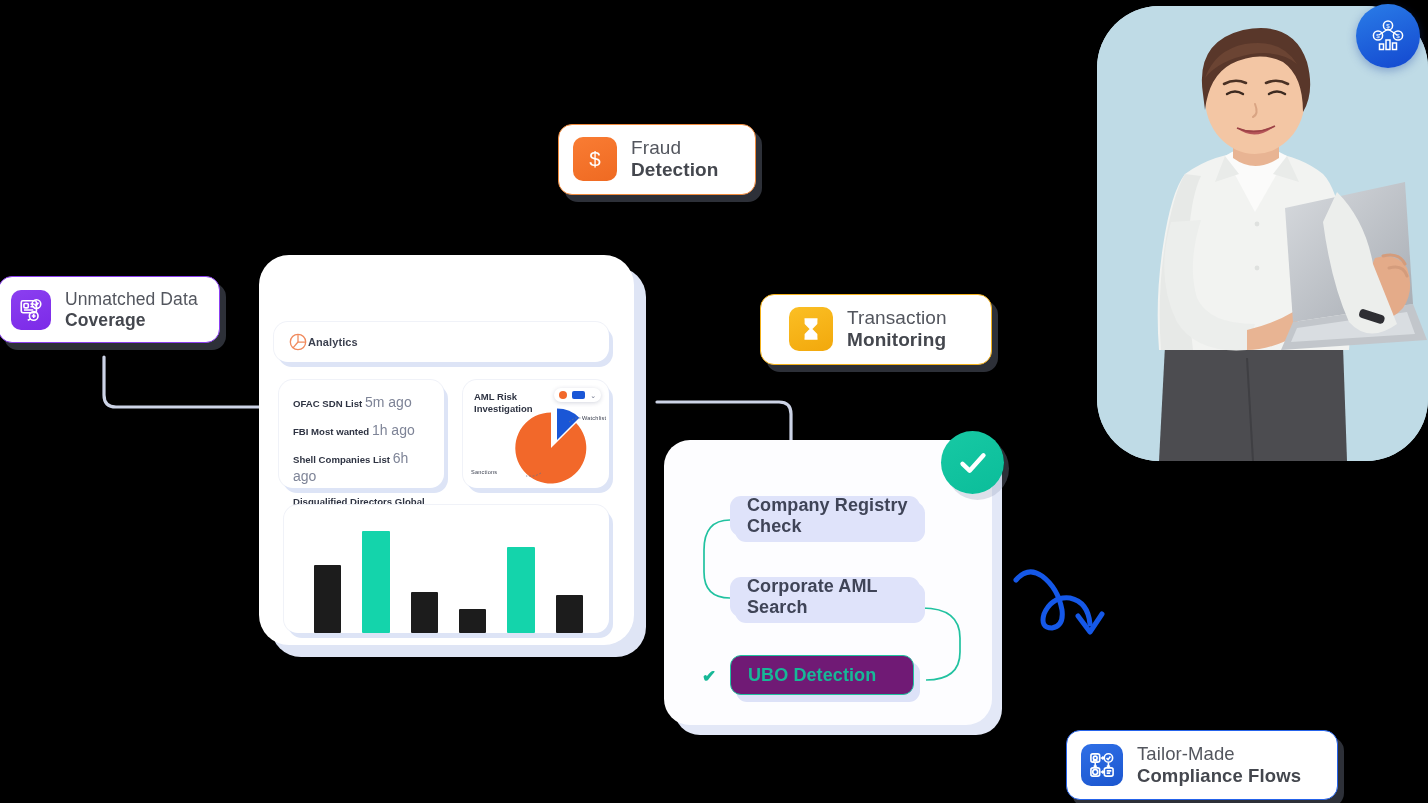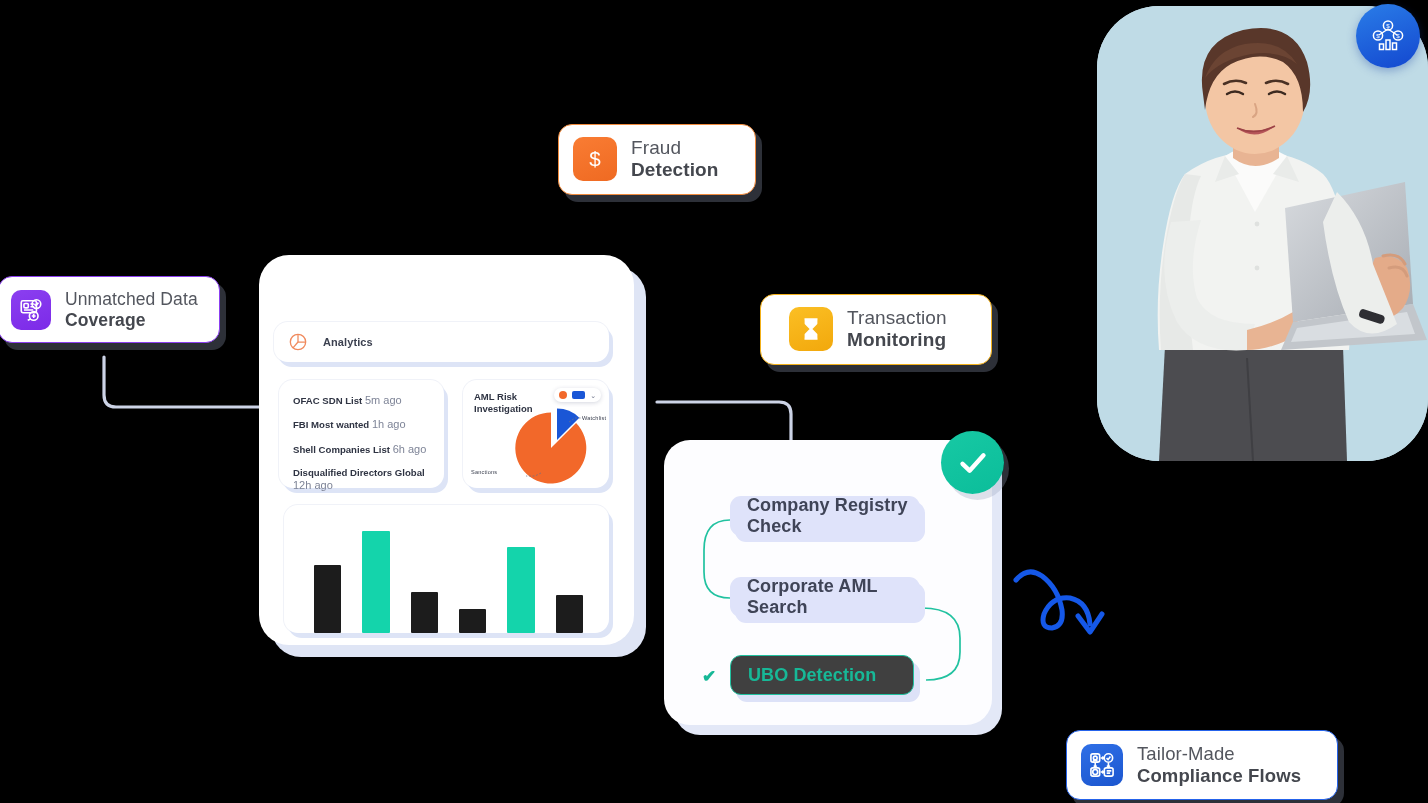--- a/index.html
+++ b/index.html
@@ -36,27 +36,27 @@
 
   
   #dashboard{position:absolute;left:259px;top:255px;width:375px;height:390px;}
   #dashboard .panel-shadow{position:absolute;left:12px;top:12px;width:375px;height:390px;
      background:#dfe5f5;border-radius:30px;filter:blur(.4px);}
   #dashboard .panel{position:absolute;left:0;top:0;width:375px;height:390px;
      background:#fff;border-radius:30px;}
   .inner-card{position:absolute;background:#fff;border-radius:14px;
      box-shadow:4px 5px 0 #dde4f6, 0 0 0 1px #f0f2f8;}
 
-  #analytics-bar{left:15px;top:67px;width:335px;height:40px;display:flex;align-items:center;gap:15px;padding-left:14px;box-sizing:border-box;}
+  #analytics-bar{left:15px;top:67px;width:335px;height:40px;display:flex;align-items:center;gap:0;padding-left:14px;box-sizing:border-box;}
   #analytics-bar .alabel{font-size:11px;font-weight:700;color:#3c4150;letter-spacing:.1px;}
 
   #watchlist-card{left:20px;top:125px;width:165px;height:108px;padding:14px 12px 0 14px;box-sizing:border-box;}
   .wl-row{font-size:9.6px;color:#2f3443;margin-bottom:10.5px;line-height:1.25;}
   .wl-row .nm{font-weight:700;}
-  .wl-row .ago{font-weight:400;color:#7e8497;font-size:11px;}
+  .wl-row .ago{font-weight:400;color:#7e8497;font-size:14px;}
 
   #pie-card{left:204px;top:125px;width:146px;height:108px;padding:11px 0 0 11px;box-sizing:border-box;overflow:hidden;}
   #pie-card .ptitle{font-size:9.5px;font-weight:700;color:#2f3443;line-height:1.25;width:78px;}
   .pie-legend{position:absolute;right:8px;top:8px;background:#fff;border-radius:7px;
      box-shadow:0 1px 4px rgba(60,70,110,.22);display:flex;align-items:center;gap:5px;padding:3px 5px;}
   .pie-legend .dot{width:8px;height:8px;border-radius:50%;background:#f2682a;}
   .pie-legend .sq{width:13px;height:8px;border-radius:2px;background:#1a56d6;}
   .pie-legend .chev{font-size:7px;color:#6a7086;line-height:1;}
   .pie-lbl{position:absolute;font-size:5.6px;color:#3c4150;letter-spacing:.2px;}
 
@@ -65,21 +65,21 @@
      display:flex;align-items:flex-end;gap:21px;padding:0 26px 0 30px;box-sizing:border-box;}
   .bar{width:33px;border-radius:1px;}
 
   
   #flow{position:absolute;left:664px;top:440px;width:328px;height:285px;}
   #flow .fshadow{position:absolute;left:10px;top:10px;width:328px;height:285px;background:#e3e8f7;border-radius:26px;}
   #flow .fpanel{position:absolute;inset:0;background:#fdfdff;border-radius:26px;}
   .chip{position:absolute;border-radius:11px;display:flex;align-items:center;
      font-size:18px;font-weight:700;letter-spacing:.1px;padding-left:17px;box-sizing:border-box;}
   .chip.plain{background:#dfe3fa;color:#3f4457;box-shadow:5px 6px 0 #dfe3fa;}
-  .chip.active{background:#404040;color:#17b897;border:1.6px solid #21c2a0;box-shadow:6px 7px 0 #dde2f8;}
+  .chip.active{background:#701a75;color:#17b897;border:1.6px solid #21c2a0;box-shadow:6px 7px 0 #dde2f8;}
   #chk-ubo{position:absolute;left:38px;top:226px;font-size:17px;color:#17b897;font-weight:700;}
   #green-check{position:absolute;left:941px;top:431px;width:63px;height:63px;border-radius:50%;
      background:linear-gradient(150deg,#17c9a4,#0bbd9a);display:flex;align-items:center;justify-content:center;
      box-shadow:5px 6px 0 rgba(150,160,185,.30);}
 
   
   #photo{position:absolute;left:1097px;top:6px;width:331px;height:455px;}
   .photo-blob{position:absolute;inset:0;background:#bfdbe6;
      border-radius:62px 62px 62px 62px;}
   #person{position:absolute;left:0;top:0;width:331px;height:455px;}

